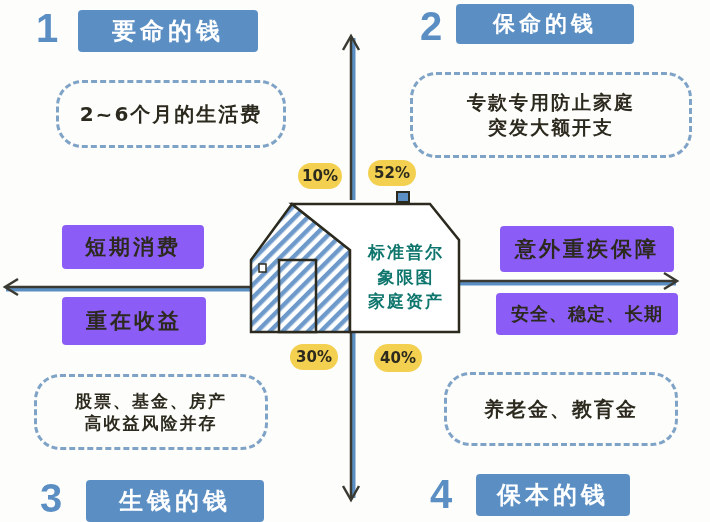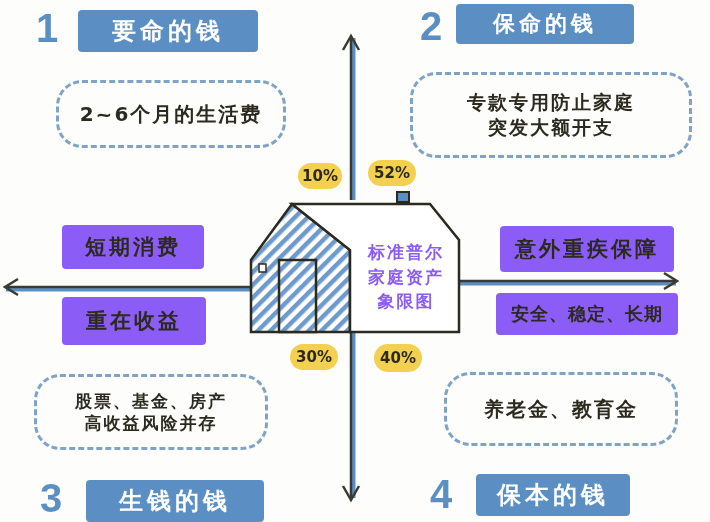--- a/index.html
+++ b/index.html
@@ -29,21 +29,21 @@
       background: #8b5cf6; color: #2c2a1e; border-radius: 4px;
       font-weight: bold; font-size: 21px; letter-spacing: 3px;
       display: flex; align-items: center; justify-content: center;
     }
     .pct {
       background: #f3d04f; border-radius: 16px; color: #2c2a1e;
       font-weight: bold; font-size: 15px;
       display: flex; align-items: center; justify-content: center;
     }
     .house-label {
-      color: #8b5cf6; font-weight: bold; font-size: 17px; letter-spacing: 2px;
+      color: #0f766e; font-weight: bold; font-size: 17px; letter-spacing: 2px;
       text-align: center; line-height: 1.45;
     }
   </style>
 </head>
 <body>
 
 <svg class="abs" width="710" height="522" style="left:0;top:0;">
   <defs>
     <pattern id="stripes" patternUnits="userSpaceOnUse" width="9" height="9" patternTransform="rotate(45)">
       <rect width="9" height="9" fill="#ffffff"></rect>
@@ -93,22 +93,22 @@
 </div>
 <div class="abs pct" style="left:368px;top:160px;width:48px;height:26px;">52%</div>
 
 <div class="abs yellow-box" style="left:62px;top:225px;width:142px;height:44px;">短期消费</div>
 <div class="abs yellow-box" style="left:62px;top:297px;width:144px;height:48px;">重在收益</div>
 <div class="abs yellow-box" style="left:500px;top:226px;width:174px;height:46px;">意外重疾保障</div>
 <div class="abs yellow-box" style="left:496px;top:293px;width:182px;height:42px;font-size:18px;letter-spacing:1px;">安全、稳定、长期</div>
 
 <div class="abs house-label" style="left:356px;top:240px;width:100px;">
   <div>标准普尔</div>
+  <div>象限图</div>
   <div>家庭资产</div>
-  <div>象限图</div>
 </div>
 
 <div class="abs pct" style="left:290px;top:344px;width:48px;height:26px;">30%</div>
 <div class="abs dash-box" style="left:34px;top:374px;width:228px;height:70px;font-size:17px;">
   <div>股票、基金、房产</div>
   <div>高收益风险并存</div>
 </div>
 <div class="abs num" style="left:40px;top:478px;">3</div>
 <div class="abs title-box" style="left:86px;top:480px;width:178px;height:42px;">生钱的钱</div>
 

